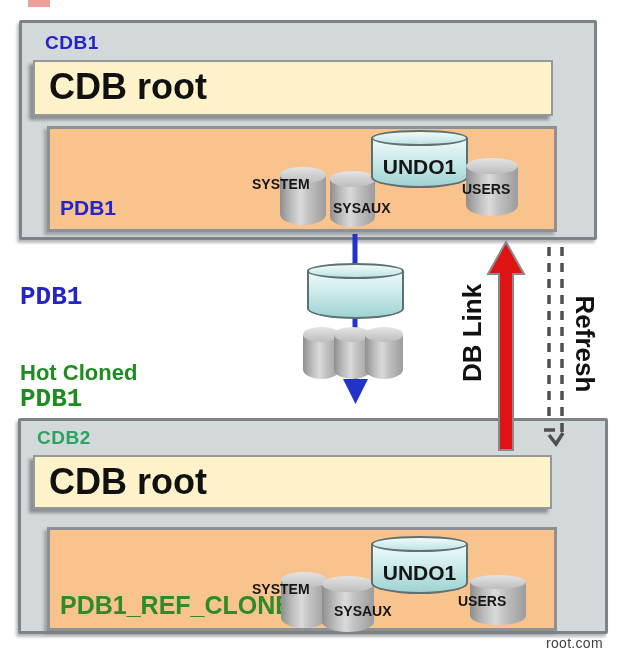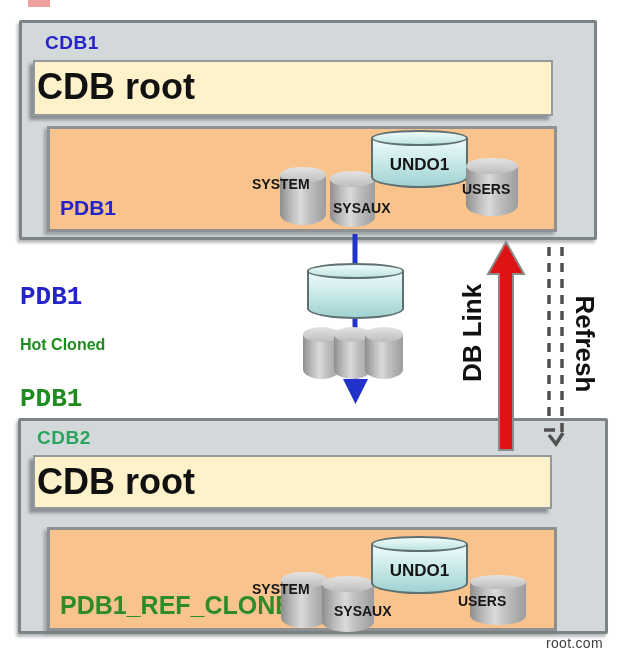--- a/index.html
+++ b/index.html
@@ -18,21 +18,21 @@
   .cdb-tag { position:absolute; font-weight:bold; font-size:19px; letter-spacing:0.5px; }
 
   
   .root-box {
     position:absolute; box-sizing:border-box;
     background:#fdf2ca; border:2px solid #96999b;
     box-shadow:-4px 4px 3px rgba(120,126,130,0.8);
   }
   .root-label {
     display:block; font-weight:bold; font-size:36px; color:#111;
-    padding-left:2px; line-height:50px; white-space:nowrap;
+    padding-left:14px; line-height:50px; white-space:nowrap;
   }
 
   
   .pdb-box {
     position:absolute; box-sizing:border-box;
     background:#f8c38d; border:3px solid #8e9092;
     box-shadow:-3px 3px 3px rgba(120,126,130,0.6);
   }
   .pdb-tag { position:absolute; left:10px; font-weight:bold; white-space:nowrap; }
 
@@ -44,21 +44,21 @@
   }
   .cyl-top { position:absolute; left:0; right:0; top:0; height:28%; border-radius:50%; }
   .cyl-gray .cyl-body { background:linear-gradient(90deg,#8e8e8e 0%,#bdbdbd 25%,#dadada 45%,#c2c2c2 62%,#9c9c9c 100%); }
   .cyl-gray .cyl-top  { background:linear-gradient(180deg,#e4e4e4,#bdbdbd); }
   .cyl-teal .cyl-body { background:linear-gradient(180deg,#f0fafa 0%,#cdebeb 45%,#a0d2d2 100%);
                         border:2px solid #5f7070; border-top:none; box-sizing:border-box; }
   .cyl-teal .cyl-top  { background:linear-gradient(180deg,#effbfb,#bfe4e4);
                         border:2px solid #5f7070; box-sizing:border-box; }
 
   .ts-label { position:absolute; z-index:7; font-weight:bold; font-size:14px; color:#151515; white-space:nowrap; }
-  .undo-label { text-align:center; font-size:17px; }
+  .undo-label { text-align:center; font-size:21px; }
 
   
   .ann { position:absolute; z-index:7; font-weight:bold; white-space:nowrap; }
   .blue  { color:#2424c8; }
   .green { color:#1e8c1e; }
   .seagreen { color:#2aa45e; }
   .clonegreen { color:#2e8b2a; }
   .mono { font-family:"Liberation Mono", monospace; }
   .rot-ccw { transform:translate(-50%,-50%) rotate(-90deg); }
   .rot-cw  { transform:translate(-50%,-50%) rotate(90deg); }
@@ -103,21 +103,21 @@
   <div class="cyl cyl-gray" style="left:466px; top:158px; width:52px; height:58px;">
     <div class="cyl-body"></div>
     <div class="cyl-top"></div>
   </div>
   <div class="ts-label" style="left:252px; top:176px;">SYSTEM</div>
   <div class="ts-label" style="left:333px; top:200px;">SYSAUX</div>
   <div class="ts-label undo-label" style="left:371px; top:155px; width:97px;">UNDO1</div>
   <div class="ts-label" style="left:462px; top:181px;">USERS</div>
 
   <div class="ann blue mono" style="left:20px; top:282px; font-size:26px;">PDB1</div>
-  <div class="ann green" style="left:20px; top:336px; font-size:16px;">Hot Cloned</div>
+  <div class="ann green" style="left:20px; top:360px; font-size:22px;">Hot Cloned</div>
   <div class="ann green mono" style="left:20px; top:384px; font-size:26px;">PDB1</div>
 
   <div class="ann rot-ccw" style="left:472px; top:333px; font-size:26px; color:#111;">DB Link</div>
   <div class="ann rot-cw" style="left:584px; top:344px; font-size:26px; color:#111;">Refresh</div>
 
   <svg class="overlay" width="622" height="654" viewBox="0 0 622 654">
 
     <line x1="355" y1="234" x2="355" y2="382" stroke="#2233cc" stroke-width="5"></line>
     <polygon points="343,379 368,379 355.5,404" fill="#2233cc"></polygon>
 

